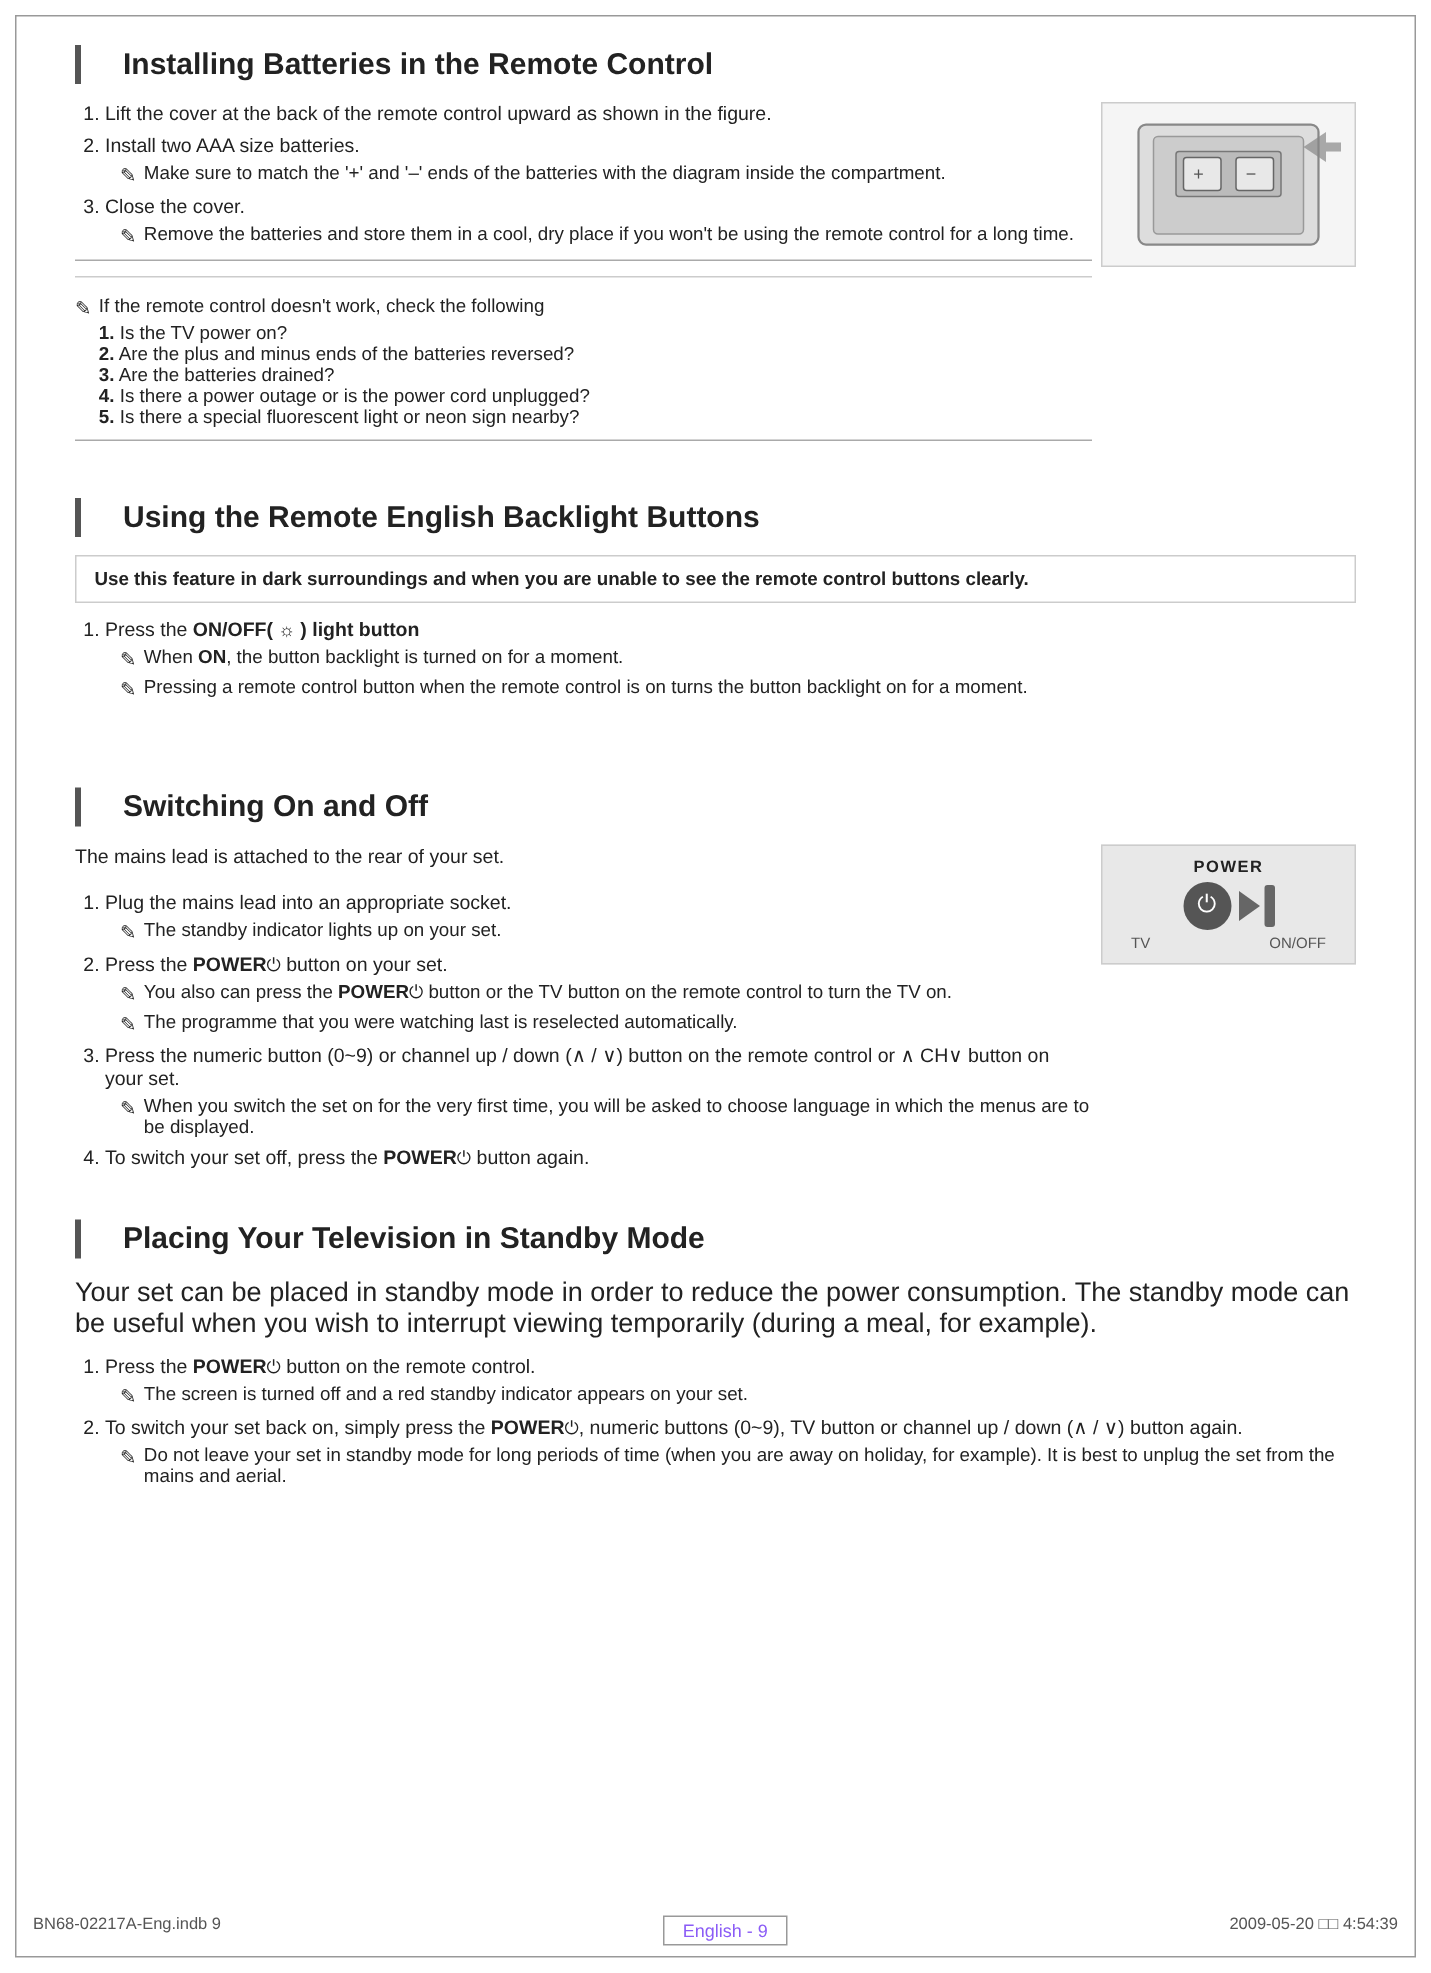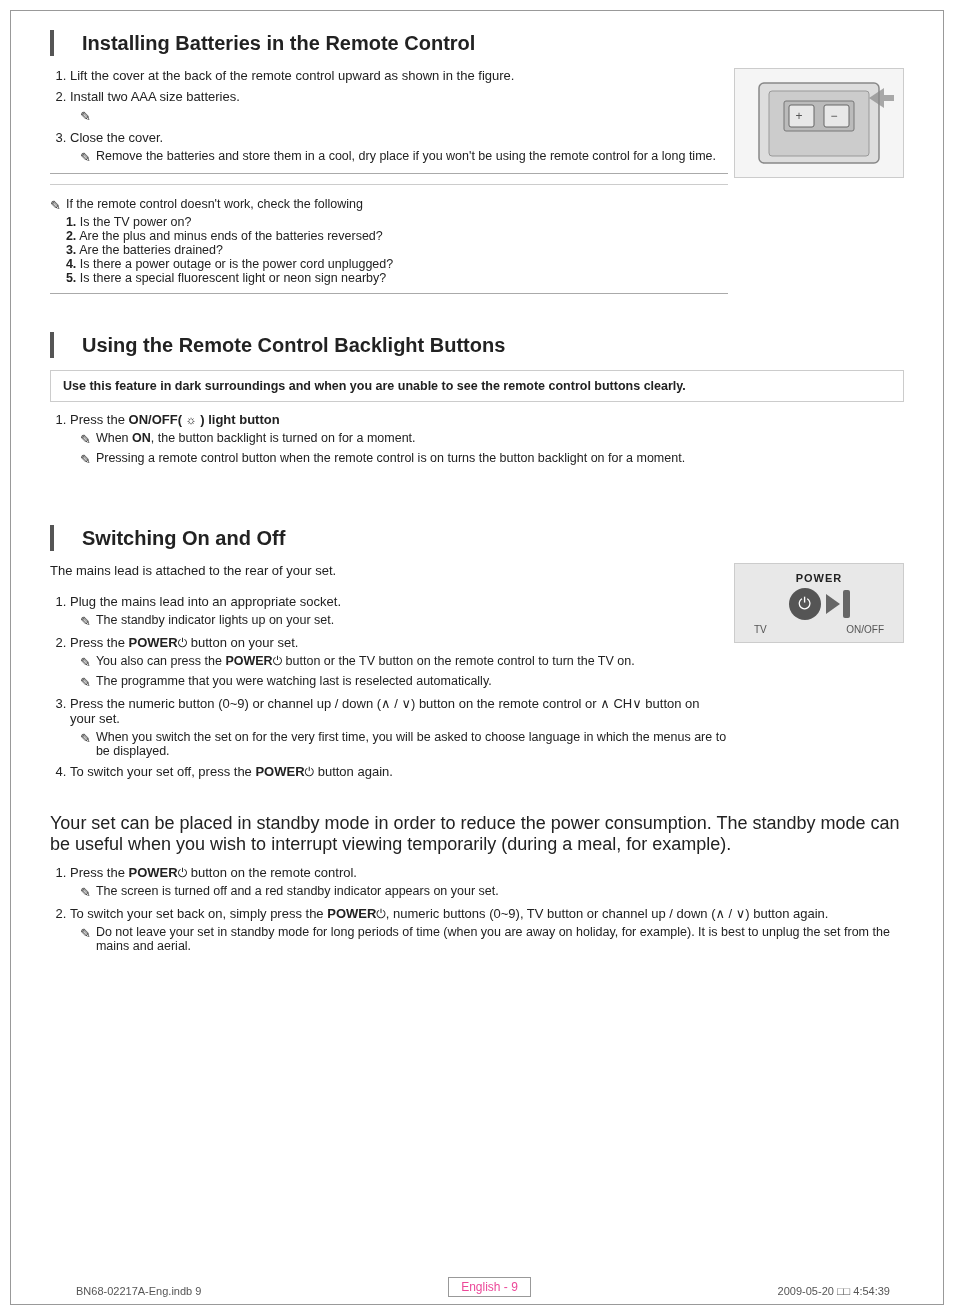--- a/index.html
+++ b/index.html
@@ -138,34 +138,34 @@
       display: flex;
       justify-content: space-between;
       width: 130px;
       font-size: 10px;
       color: #555;
       margin-top: 3px;
     }
     .page-footer {
       position: absolute;
       bottom: 18px;
-      left: 12px;
+      left: 0;
       right: 0;
       display: flex;
       justify-content: space-between;
-      align-items: flex-end;
-      padding: 0 64px;
+      align-items: flex-start;
+      padding: 0 22px;
       font-size: 11px;
       color: #555;
     }
     .page-number {
       border: 1px solid #999;
       padding: 2px 12px;
       font-size: 12px;
-      color: #ec4899;
+      color: #8b5cf6;
     }
     b, strong {
       font-weight: bold;
     }
     .inline-icon {
       font-size: 12px;
     }
   </style>
 </head>
 <body>
@@ -177,20 +177,21 @@
   <div class="section-with-image">
     <div class="section-text">
       <ol start="1">
         <li>
           <span>Lift the cover at the back of the remote control upward as shown in the figure.</span>
         </li>
         <li>
           <span>Install two AAA size batteries.</span>
           <div class="note">
             <span class="note-icon">✎</span>
+            <span class="note-text">Make sure to match the '+' and '–' ends of the batteries with the diagram inside the compartment.</span>
           </div>
         </li>
         <li>
           <span>Close the cover.</span>
           <div class="note">
             <span class="note-icon">✎</span>
             <span class="note-text">Remove the batteries and store them in a cool, dry place if you won't be using the remote control for a long time.</span>
           </div>
         </li>
       </ol>
@@ -227,21 +228,21 @@
         <text x="60" y="47" font-size="12" fill="#555" text-anchor="middle">+</text>
         <text x="95" y="47" font-size="12" fill="#555" text-anchor="middle">−</text>
 
         <path d="M130 25 L145 15 L145 22 L155 22 L155 28 L145 28 L145 35 Z" fill="#888" opacity="0.7"></path>
       </svg>
     </div>
   </div>
 </div>
 
 <div class="section">
-  <div class="section-title">Using the Remote Control Backlight Buttons</div>
+  <div class="section-title">Using the Remote English Backlight Buttons</div>
   <div class="content-box">Use this feature in dark surroundings and when you are unable to see the remote control buttons clearly.</div>
   <ol>
     <li>
       <span>Press the <b>ON/OFF(</b> <span class="inline-icon">☼</span> <b>) light button</b></span>
       <div class="note">
         <span class="note-icon">✎</span>
         <span class="note-text">When <b>ON</b>, the button backlight is turned on for a moment.</span>
       </div>
       <div class="note">
         <span class="note-icon">✎</span>
@@ -303,20 +304,21 @@
         <div class="power-bottom-row">
           <span>TV</span>
           <span>ON/OFF</span>
         </div>
       </div>
     </div>
   </div>
 </div>
 
 <div class="section">
+  <div class="section-title">Placing Your Television in Standby Mode</div>
   <p style="margin-bottom:10px;font-size:18px;">Your set can be placed in standby mode in order to reduce the power consumption. The standby mode can be useful when you wish to interrupt viewing temporarily (during a meal, for example).</p>
   <ol>
     <li>
       <span>Press the  <b>POWER</b><span class="inline-icon">⏻</span> button on the remote control.</span>
       <div class="note">
         <span class="note-icon">✎</span>
         <span class="note-text">The screen is turned off and a red standby indicator appears on your set.</span>
       </div>
     </li>
     <li>

